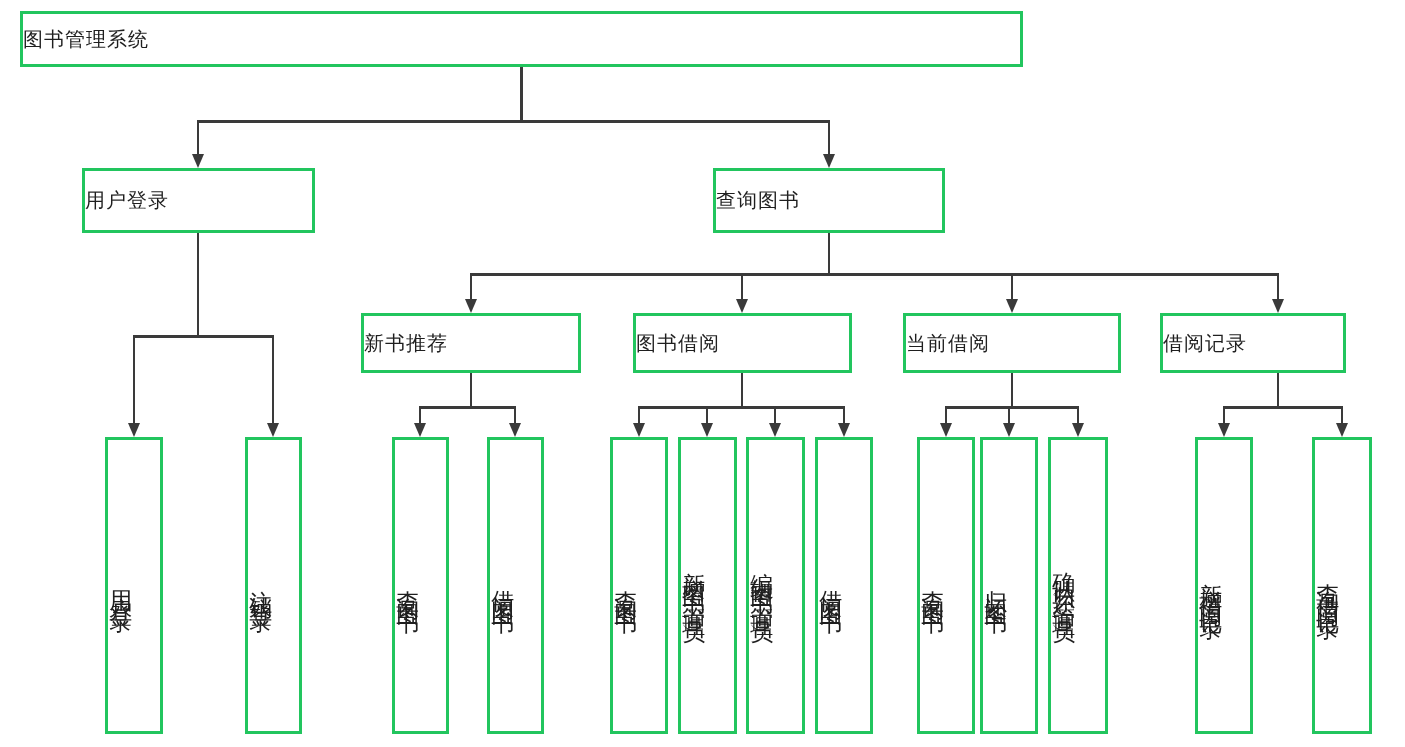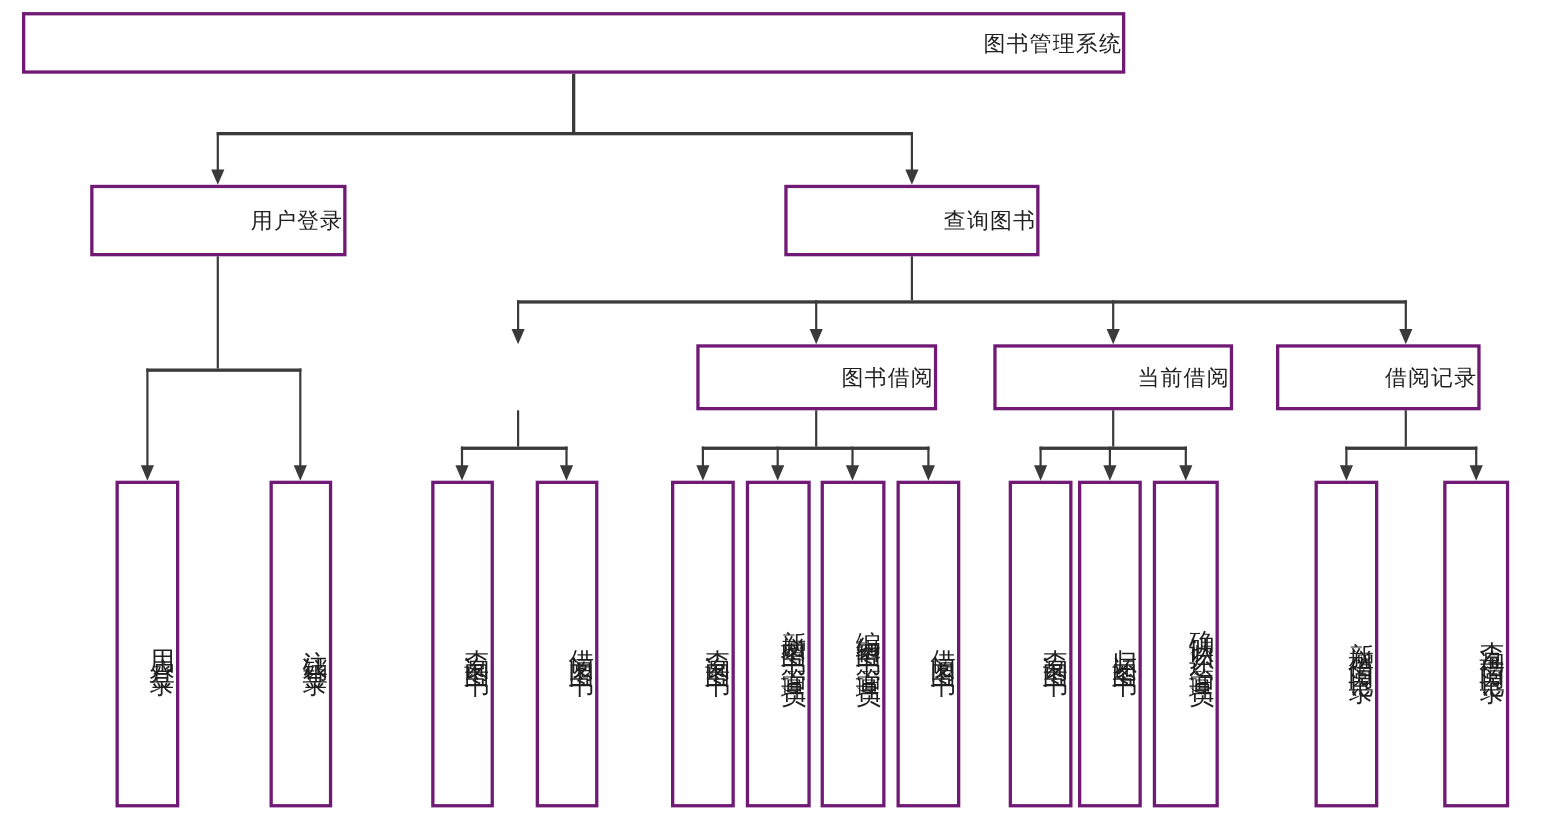--- a/index.html
+++ b/index.html
@@ -7,25 +7,25 @@
     position:relative;
     width:1405px;height:747px;
     background:#ffffff;
     font-family:"Liberation Sans", sans-serif;
     color:#1f1f1f;
     overflow:hidden;
   }
   .box{
     position:absolute;
     box-sizing:border-box;
-    border:3px solid #701a75;
+    border:3px solid #22c55e;
     background:#ffffff;
     display:flex;
     align-items:center;
-    justify-content:flex-end;
+    justify-content:flex-start;
   }
   .hlabel{
     font-size:20px;
     letter-spacing:1px;
     white-space:nowrap;
   }
   .vtext{
     writing-mode:vertical-rl;
     text-orientation:mixed;
     font-size:23px;
@@ -84,20 +84,23 @@
   <div class="hl" style="left:469.75px;top:273px;width:809.5px"></div>
   <div class="vl" style="left:469.75px;top:273px;height:28px"></div>
   <div class="ah" style="left:465px;top:299px"></div>
   <div class="vl" style="left:740.75px;top:273px;height:28px"></div>
   <div class="ah" style="left:736px;top:299px"></div>
   <div class="vl" style="left:1010.75px;top:273px;height:28px"></div>
   <div class="ah" style="left:1006px;top:299px"></div>
   <div class="vl" style="left:1276.75px;top:273px;height:28px"></div>
   <div class="ah" style="left:1272px;top:299px"></div>
 
+  <div class="box" style="left:361px;top:313px;width:220px;height:60px">
+    <span class="hlabel">新书推荐</span>
+  </div>
   <div class="box" style="left:903px;top:313px;width:218px;height:60px">
     <span class="hlabel">当前借阅</span>
   </div>
   <div class="box" style="left:633px;top:313px;width:219px;height:60px">
     <span class="hlabel">图书借阅</span>
   </div>
   <div class="box" style="left:1160px;top:313px;width:186px;height:60px">
     <span class="hlabel">借阅记录</span>
   </div>
 

